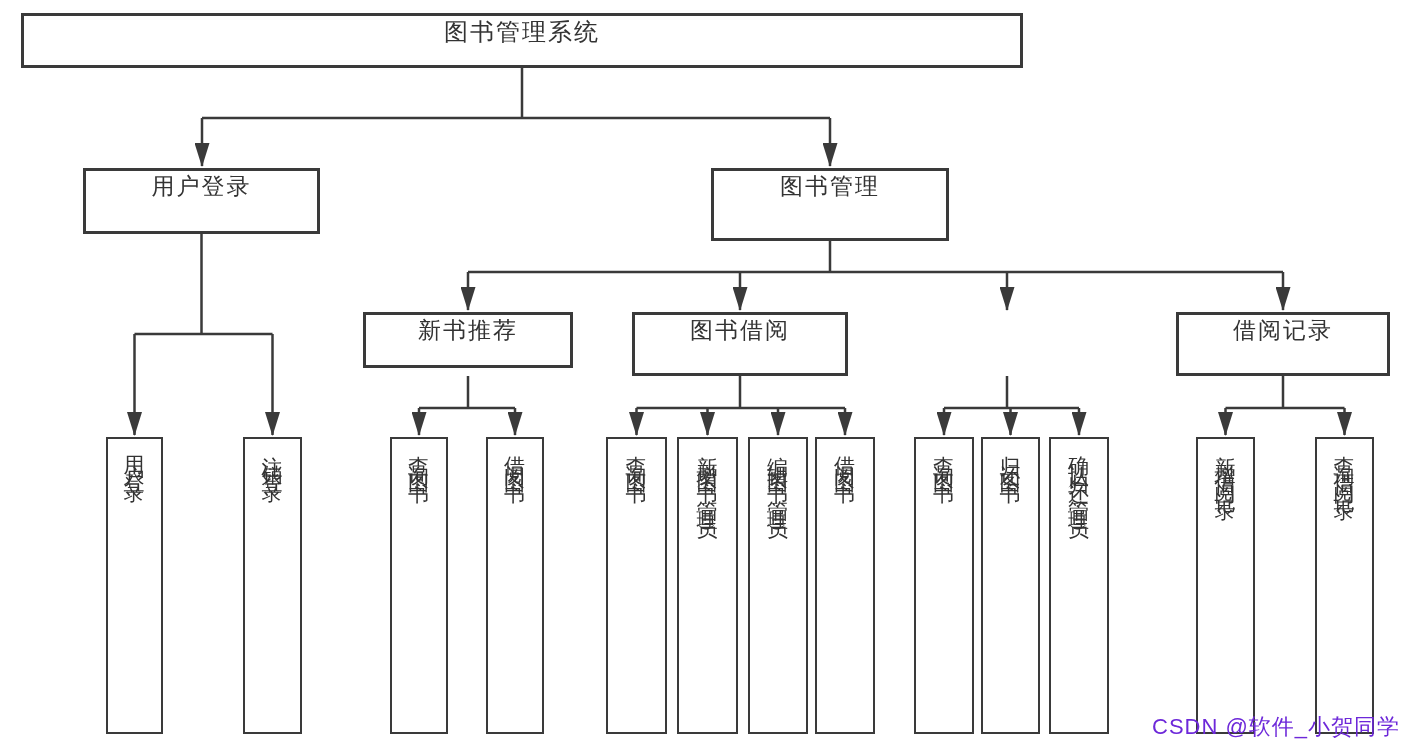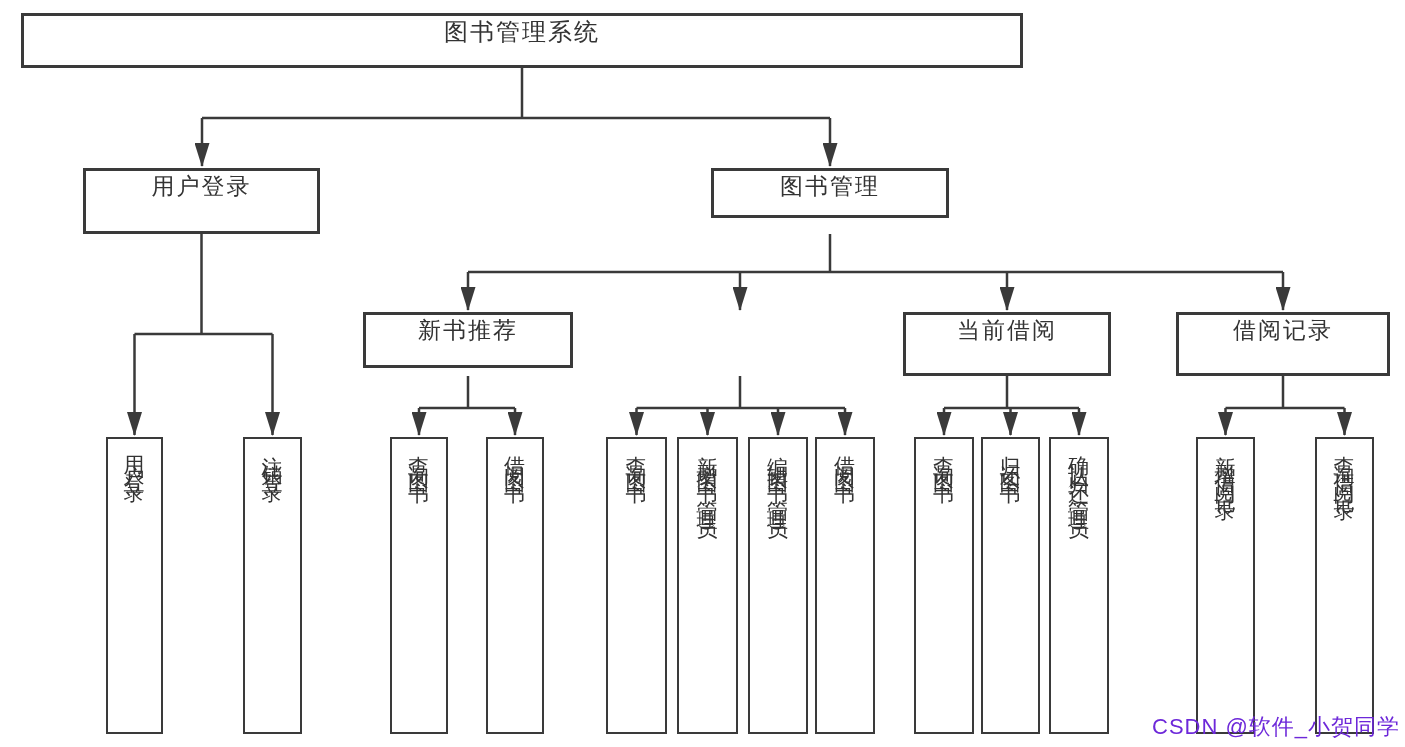--- a/index.html
+++ b/index.html
@@ -90,29 +90,29 @@
     </g>
   </svg>
 
   <div class="node root" style="left:21px;top:13px;width:1002px;height:55px">
     <span class="h-label">图书管理系统</span>
   </div>
 
   <div class="node lv2" style="left:83px;top:168px;width:237px;height:66px">
     <span class="h-label">用户登录</span>
   </div>
-  <div class="node lv2" style="left:711px;top:168px;width:238px;height:50px">
+  <div class="node lv2" style="left:711px;top:168px;width:238px;height:73px">
     <span class="h-label">图书管理</span>
   </div>
 
   <div class="node lv3" style="left:363px;top:312px;width:210px;height:56px">
     <span class="h-label">新书推荐</span>
   </div>
-  <div class="node lv3" style="left:903px;top:312px;width:208px;height:64px">
-    <span class="h-label">当前借阅</span>
+  <div class="node lv3" style="left:632px;top:312px;width:216px;height:64px">
+    <span class="h-label">图书借阅</span>
   </div>
   <div class="node lv3" style="left:1176px;top:312px;width:214px;height:64px">
     <span class="h-label">借阅记录</span>
   </div>
 
   <div class="node leaf" style="left:106px;top:437px;width:57px;height:297px">
     <span class="v-label">用户登录</span>
   </div>
   <div class="node leaf" style="left:243px;top:437px;width:59px;height:297px">
     <span class="v-label">注销登录</span>

